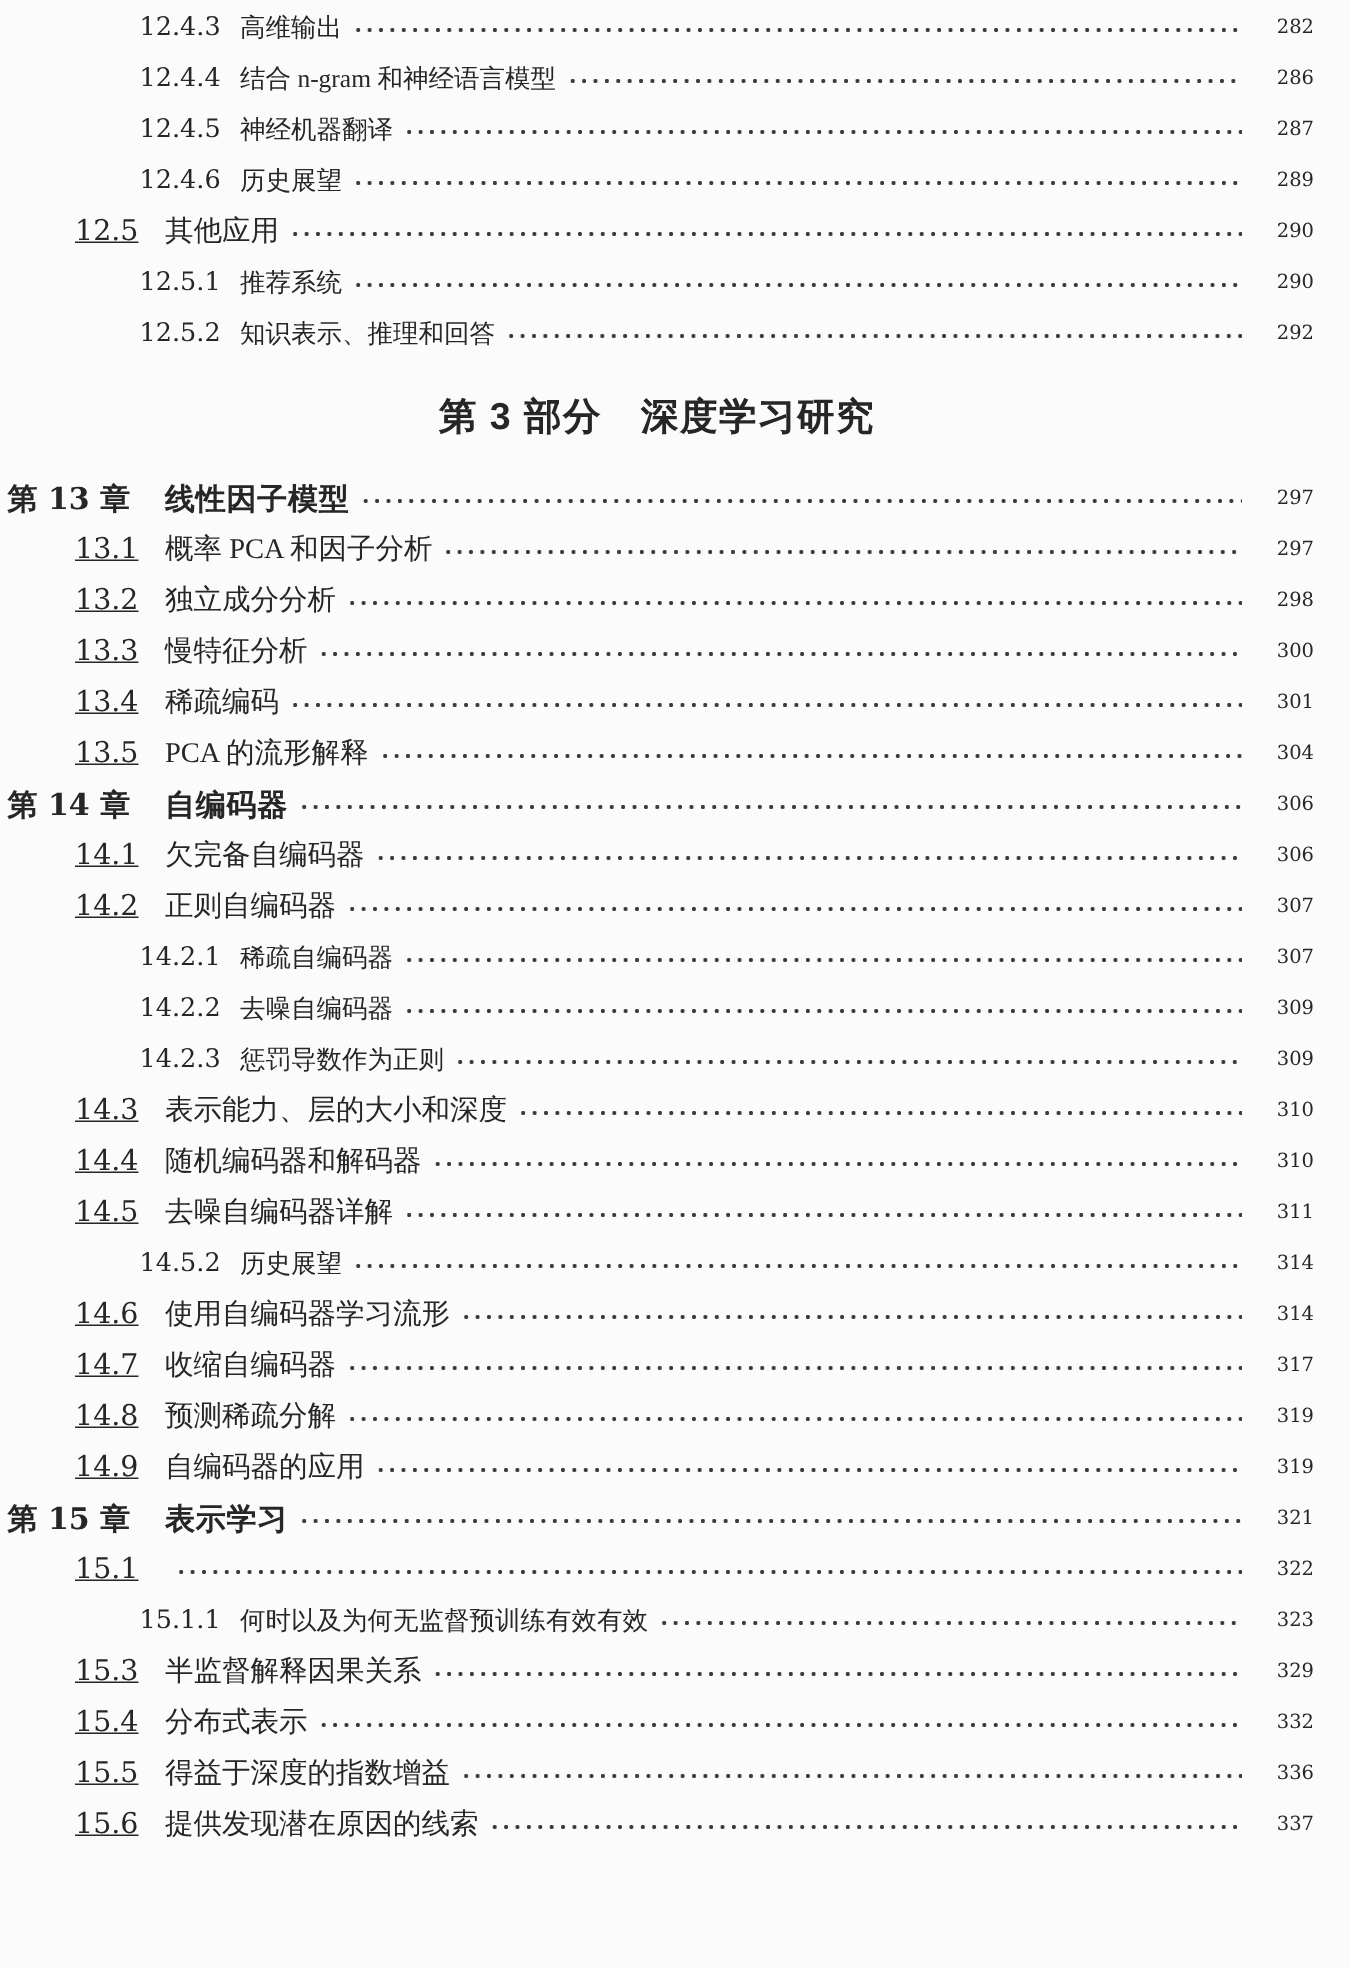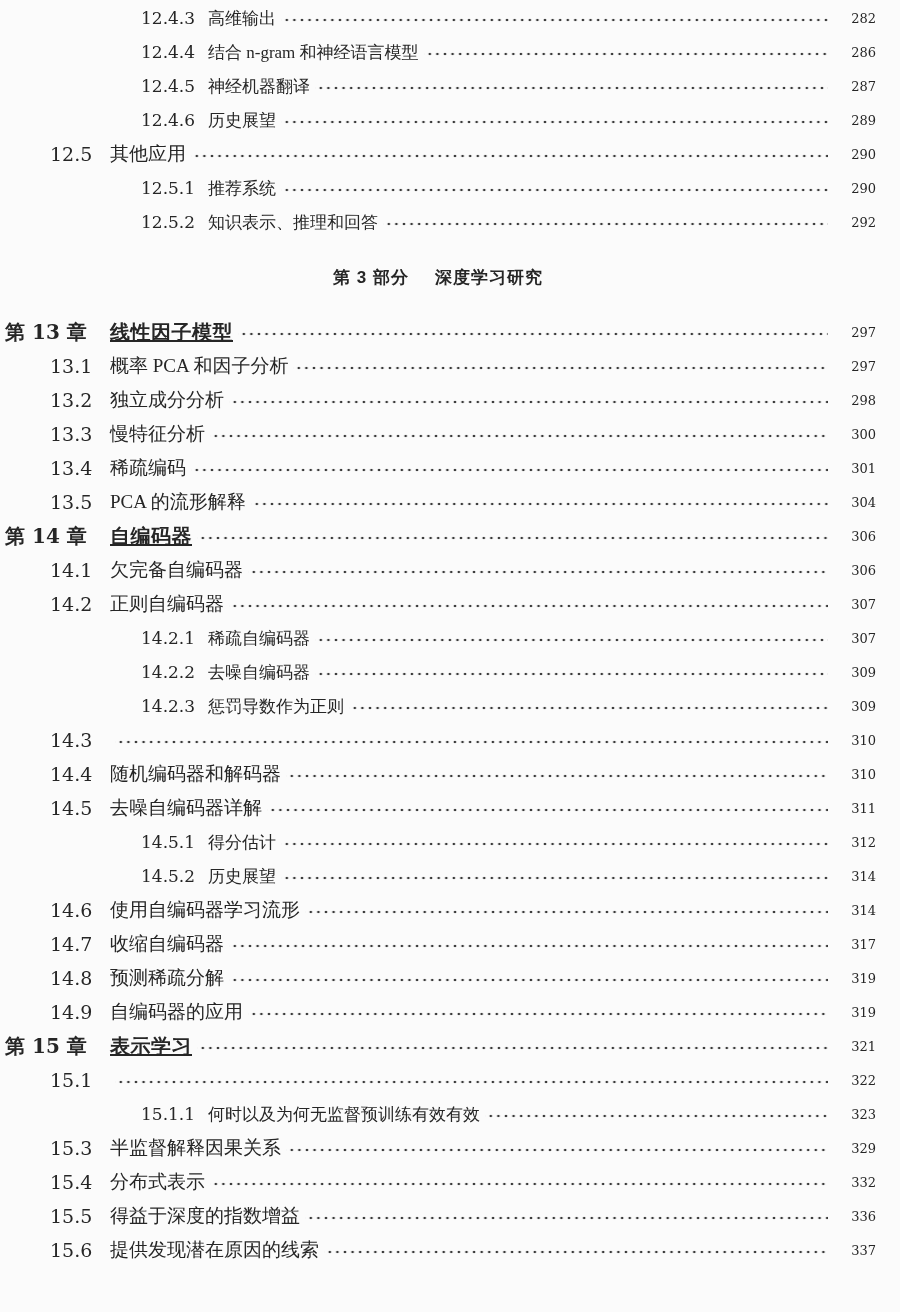--- a/index.html
+++ b/index.html
@@ -44,37 +44,37 @@
     flex: none;
     min-width: 42px;
     text-align: right;
     font-size: 13px;
     font-family: "DejaVu Serif", serif;
   }
 
   
   .row.level1 { font-size: 20px; font-weight: bold; }
   .row.level1 .num   { margin-left: 5px; width: 105px; }
-  .row.level1 .title { font-family: "Liberation Sans", sans-serif; letter-spacing: 0.5px; text-decoration: underline; }
+  .row.level1 .title { font-family: "Liberation Sans", sans-serif; letter-spacing: 0.5px; }
   .row.level1 .pg    { font-weight: normal; }
 
   
   .row.level2 { font-size: 19px; }
-  .row.level2 .num { margin-left: 50px; width: 60px; }
+  .row.level2 .num { margin-left: 50px; width: 60px; text-decoration: underline; }
 
   
-  .row.level3 { font-size: 17px; padding-left: 48px; }
+  .row.level3 { font-size: 17px; }
   .row.level3 .num { margin-left: 93px; width: 67px; }
 
   .part-header {
     height: 76px;
     display: flex;
     align-items: center;
     justify-content: center;
-    font-size: 17px;
+    font-size: 25px;
     font-weight: bold;
     font-family: "Liberation Sans", sans-serif;
     letter-spacing: 1px;
   }
   .part-header .part-label { margin-right: 26px; }
 </style>
 </head>
 <body>
 
 <div class="page">
@@ -192,40 +192,35 @@
         <span class="pg">309</span>
       </div>
       <div class="row level3">
         <span class="num">14.2.3</span>
         <span class="title">惩罚导数作为正则</span>
         <span class="dots"></span>
         <span class="pg">309</span>
       </div>
       <div class="row level2">
         <span class="num">14.3</span>
+        <span class="title">表示能力、层的大小和深度</span>
         <span class="dots"></span>
         <span class="pg">310</span>
       </div>
       <div class="row level2">
         <span class="num">14.4</span>
         <span class="title">随机编码器和解码器</span>
         <span class="dots"></span>
         <span class="pg">310</span>
       </div>
       <div class="row level2">
         <span class="num">14.5</span>
         <span class="title">去噪自编码器详解</span>
         <span class="dots"></span>
         <span class="pg">311</span>
-      </div>
-      <div class="row level3">
-        <span class="num">14.5.1</span>
-        <span class="title">得分估计</span>
-        <span class="dots"></span>
-        <span class="pg">312</span>
       </div>
       <div class="row level3">
         <span class="num">14.5.2</span>
         <span class="title">历史展望</span>
         <span class="dots"></span>
         <span class="pg">314</span>
       </div>
       <div class="row level2">
         <span class="num">14.6</span>
         <span class="title">使用自编码器学习流形</span>

